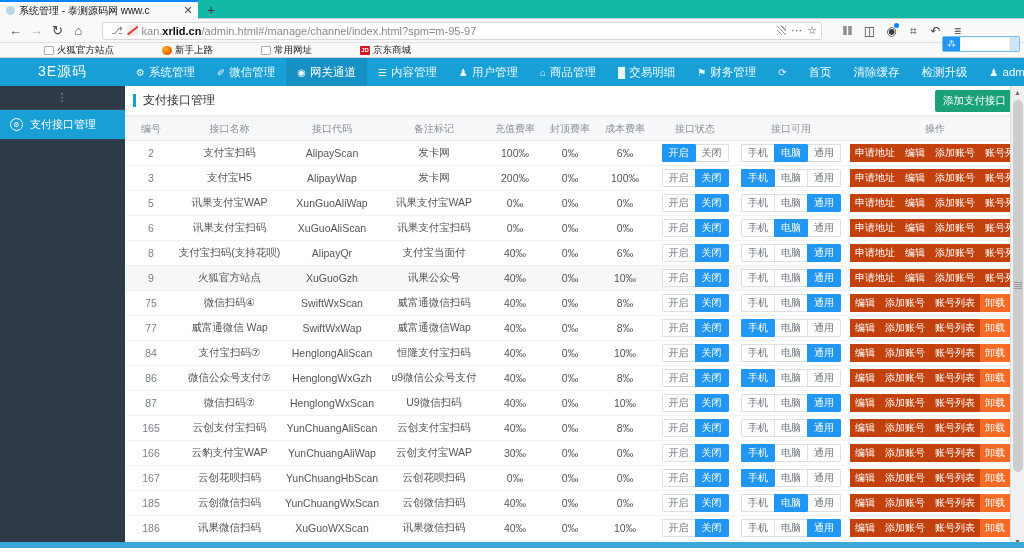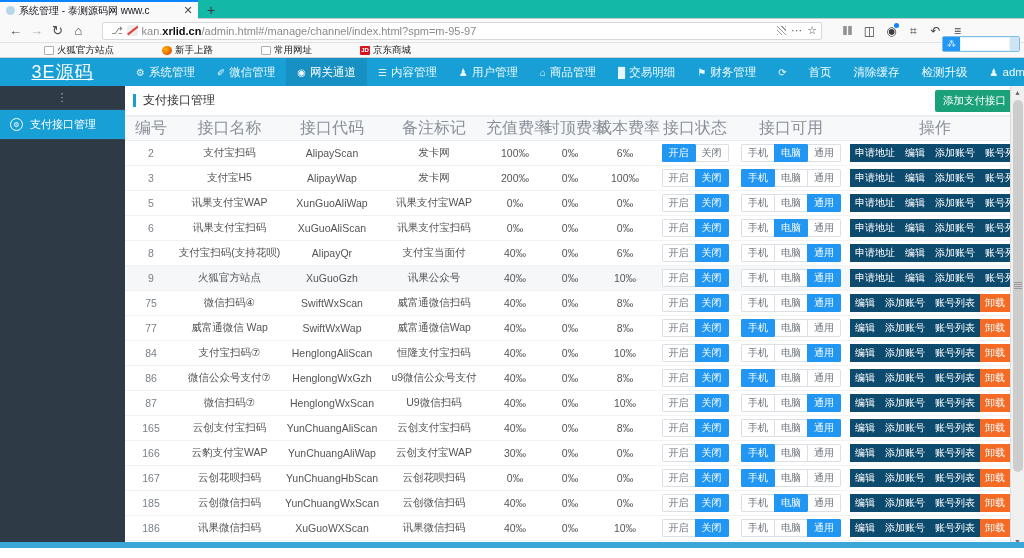--- a/index.html
+++ b/index.html
@@ -135,21 +135,21 @@
   #app { width: 1024px; height: 490px; position: relative; display: flex; flex-direction: column; }
 
   #topbar {
     height: 28px; background: #189fd6;
     display: flex; align-items: stretch;
     flex: 0 0 auto;
   }
   #brand {
     width: 125px; flex: 0 0 auto;
     display: flex; align-items: center; justify-content: center;
-    color: #fff; font-size: 18px; letter-spacing: 1px; text-decoration: underline;
+    color: #fff; font-size: 14px; letter-spacing: 1px;
   }
   #top-menu { display: flex; align-items: stretch; flex: 1 1 auto; }
   .top-menu-item {
     display: flex; align-items: center; gap: 4px;
     padding: 0 11px; color: #f0fbff; font-size: 11.5px; cursor: pointer;
     white-space: nowrap;
   }
   .top-menu-item.active { background: #1790c3; color: #fff; }
   .tm-ico { font-size: 10px; opacity: .95; }
   #top-right { display: flex; align-items: stretch; flex: 0 0 auto; padding-right: 8px; }
@@ -197,21 +197,21 @@
   #add-btn {
     margin-left: auto; background: #1aa179; color: #fff;
     font-size: 10.5px; padding: 4px 8px; border: none; border-radius: 2px;
     cursor: pointer; white-space: nowrap;
   }
 
   #table-scroll { flex: 1 1 auto; overflow: hidden; position: relative; }
   table { width: 100%; border-collapse: collapse; table-layout: fixed; }
   thead th {
     background: #f7f8fa; color: #8a9099; font-weight: normal;
-    font-size: 16px; height: 24px; text-align: center;
+    font-size: 10px; height: 24px; text-align: center;
     border-top: 1px solid #eceff1; border-bottom: 1px solid #eceff1;
     white-space: nowrap;
   }
   tbody td {
     height: 25px; font-size: 10.5px; color: #555;
     text-align: center; border-bottom: 1px solid #f0f2f4;
     white-space: nowrap; overflow: hidden;
   }
   tbody tr.hl td { background: #f6f7f9; }
   td.id-col { color: #7a8088; }
@@ -227,21 +227,21 @@
   .seg span.on { background: #2196f3; border-color: #2196f3; color: #fff; }
   .seg span.on + span { border-left-color: #2196f3; }
 
   
   .acts { display: inline-flex; }
   .acts button {
     border: none; color: #fff; font-size: 10px;
     padding: 3px 5px; cursor: pointer; line-height: 12px;
     font-family: inherit; white-space: nowrap;
   }
-  .acts button.teal { background: #0c4a6e; }
+  .acts button.teal { background: #c2410c; }
   .acts button.orange { background: #f56a25; }
   .acts button.red { background: #f54e25; }
 
   
   #page-scrollbar {
     position: absolute; right: 0; top: 0; width: 14px; height: 100%;
     background: #f0f0f0; border-left: 1px solid #dcdcdc;
   }
   #page-scrollbar .up, #page-scrollbar .down {
     height: 13px; display: flex; align-items: center; justify-content: center;

